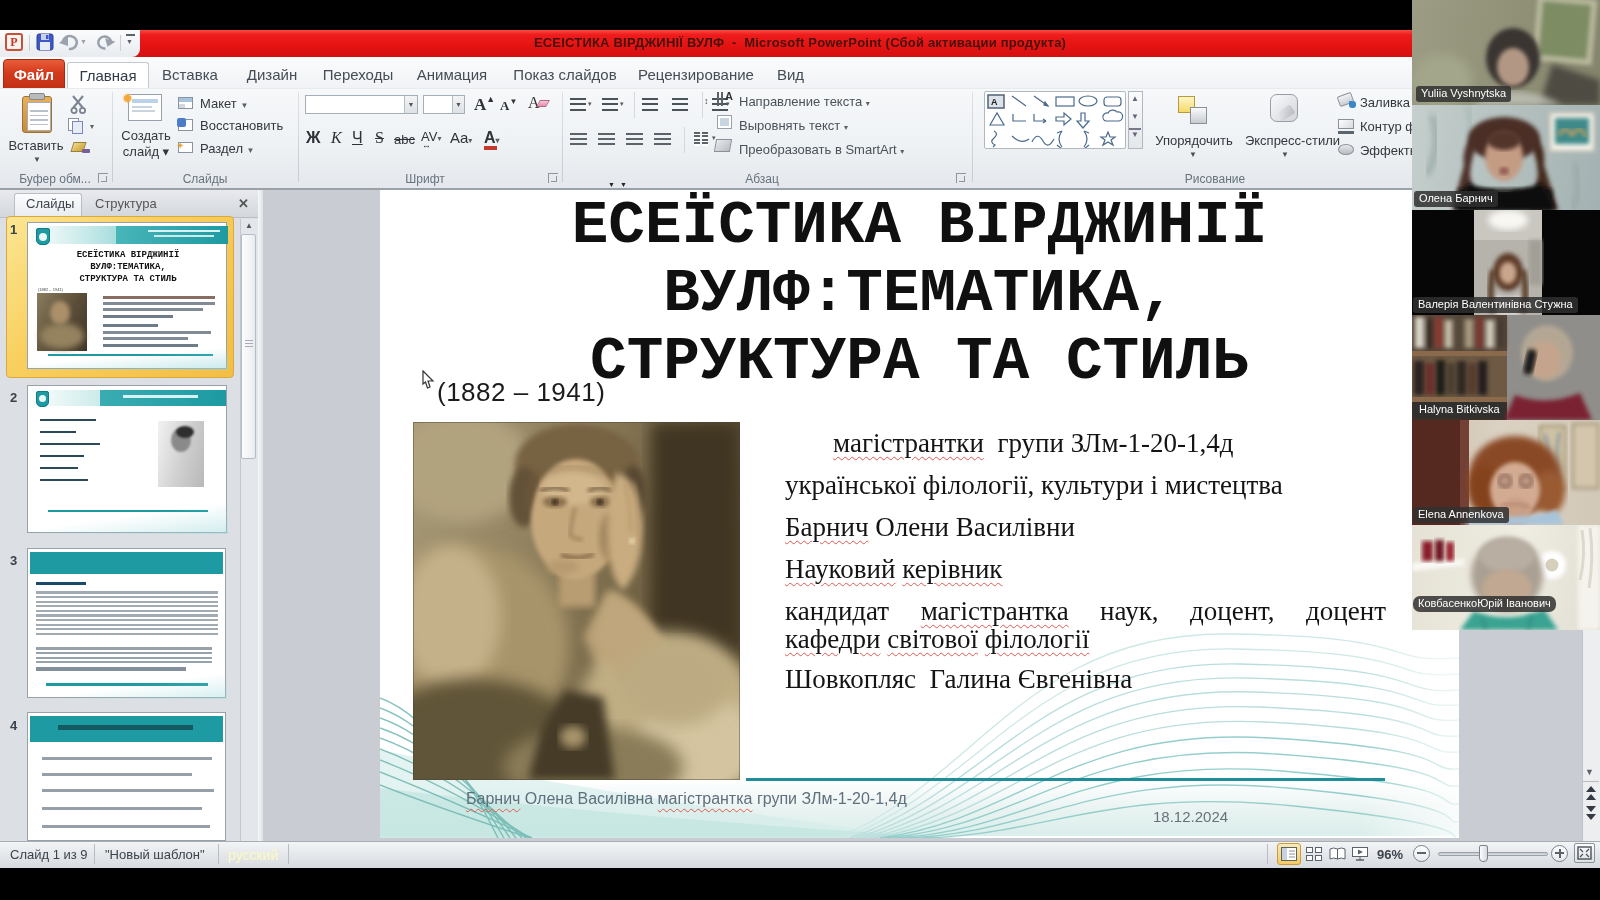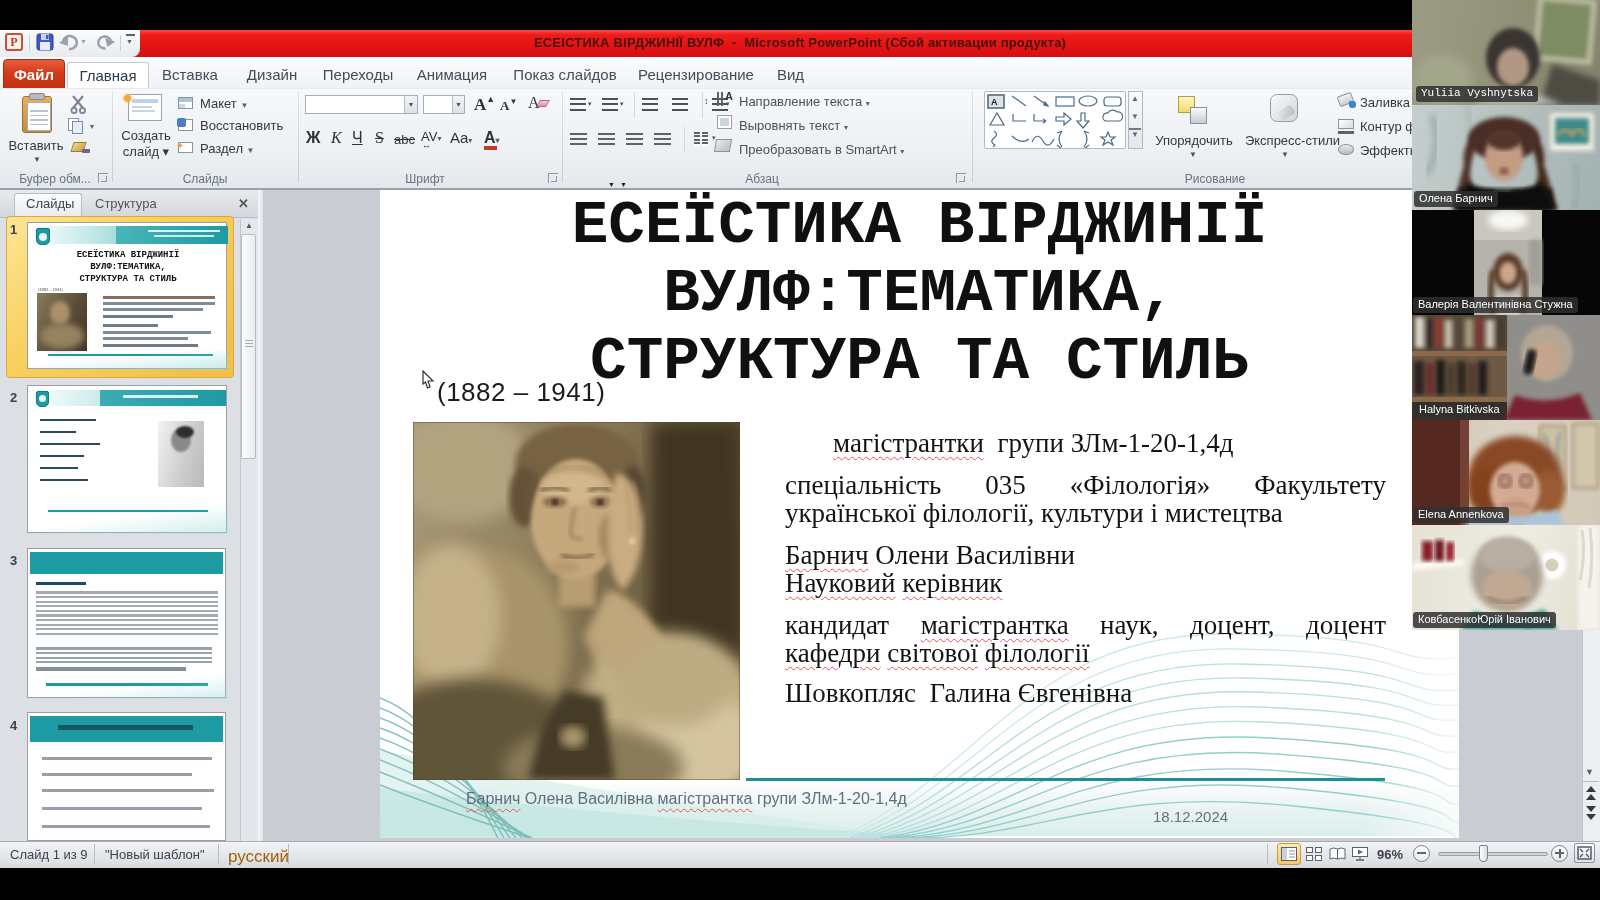--- a/index.html
+++ b/index.html
@@ -446,36 +446,35 @@
     <ellipse cx="160" cy="315" rx="13" ry="11" fill="#a8946c" filter="url(#b5)"></ellipse>
     <rect x="0" y="0" width="327" height="358" fill="none" stroke="#4a4234" stroke-opacity="0.45" stroke-width="2"></rect>
   </svg>
   <svg class="abs" width="16" height="20" style="left:420px; top:370px;" viewBox="0 0 16 20">
     <path d="M3,1 L13,11 L8,11 L10,17 L7.5,18 L5.5,12 L3,14 Z" fill="#fff" stroke="#333" stroke-width="1.2"></path>
   </svg>
   <div class="abs" id="slidetitle">ЕСЕЇСТИКА&nbsp;ВІРДЖИНІЇ<br>ВУЛФ:ТЕМАТИКА,<br>СТРУКТУРА&nbsp;ТА&nbsp;СТИЛЬ</div>
   <div class="abs" id="years">(1882 – 1941)</div>
   <div class="abs" id="rtext">
     <p class="tl" style="margin-bottom:14px;margin-left:48px;"><span class="sqg">магістрантки</span>&nbsp; групи ЗЛм-1-20-1,4д</p>
-    <p class="tl" style="text-align:justify; text-align-last:justify;">спеціальність 035 «Філологія» Факультету</p>
     <p class="tl" style="margin-bottom:14px;">української філології, культури і мистецтва</p>
-    <p class="tl" style=""><span class="sqg">Барнич</span> Олени Василівни</p>
+    <p class="tl" style="margin-bottom:14px;"><span class="sqg">Барнич</span> Олени Василівни</p>
     <p class="tl" style="margin-bottom:14px;"><span class="sqg">Науковий</span> <span class="sqg">керівник</span></p>
     <p class="tl" style="text-align:justify; text-align-last:justify;">кандидат <span class="sqg">магістрантка</span> наук, доцент, доцент</p>
     <p class="tl" style="margin-bottom:12px;"><span class="sqg">кафедри</span> <span class="sqg">світової</span> <span class="sqg">філології</span></p>
     <p class="tl">Шовкопляс&nbsp; Галина Євгенівна</p>
   </div>
   <div class="abs" id="tealline"></div>
   <div class="abs" id="caption"><span class="sqg">Барнич</span> Олена Василівна <span class="sqg">магістрантка</span> групи ЗЛм-1-20-1,4д</div>
   <div class="abs" id="dateline">18.12.2024</div>
 
   <div class="abs" id="statusbar"></div>
   <div class="abs" style="left:10px; top:847px; font-size:13px; color:#3c434b;">Слайд 1 из 9</div>
   <div class="abs" style="left:105px; top:847px; font-size:13px; color:#3c434b;">"Новый шаблон"</div>
-  <div class="abs" style="left:228px; top:847px; font-size:17px; color:#a16207;">русский</div>
+  <div class="abs" style="left:228px; top:847px; font-size:14px; color:#fef9c3;">русский</div>
   <div class="abs" style="left:94px; top:844px; width:1px; height:20px; background:#b8bdc3;"></div>
   <div class="abs" style="left:218px; top:844px; width:1px; height:20px; background:#b8bdc3;"></div>
   <div class="abs" style="left:288px; top:844px; width:1px; height:20px; background:#b8bdc3;"></div>
   <div class="abs" style="left:1267px; top:844px; width:1px; height:20px; background:#b8bdc3;"></div>
 
   <div class="abs" style="left:1277px; top:843px; width:24px; height:22px; background:linear-gradient(#fbe9b8,#f6c95f); border:1px solid #c89c3c; border-radius:3px;"></div>
   <svg class="abs" style="left:1281px; top:847px;" width="16" height="14" viewBox="0 0 16 14">
     <rect x="0.5" y="0.5" width="15" height="13" fill="#fff" stroke="#5a626c"></rect>
     <rect x="1" y="1" width="5" height="12" fill="#c8d2dc"></rect>
     <line x1="8" y1="4" x2="14" y2="4" stroke="#8a929c"></line>
@@ -643,21 +642,21 @@
         <circle cx="140" cy="40" r="14" fill="#ffffff" filter="url(#vb2)"></circle>
         <circle cx="140" cy="40" r="6.5" fill="#d4d0bc"></circle>
         <ellipse cx="95" cy="50" rx="36" ry="37" fill="#aaa093" filter="url(#vb3)"></ellipse>
         <ellipse cx="95" cy="30" rx="28" ry="17" fill="#b8aea2" filter="url(#vb2)"></ellipse>
         <ellipse cx="95" cy="64" rx="25" ry="20" fill="#c0a892" filter="url(#vb2)"></ellipse>
         <path d="M75,72 Q95,84 115,72" stroke="#8a7664" stroke-width="3" fill="none" filter="url(#vb2)"></path>
         <path d="M48,105 L62,86 Q95,99 132,84 L146,105 Z" fill="#3aa392" filter="url(#vb2)"></path>
         <path d="M70,92 L74,105 M120,90 L116,105" stroke="#2e8a7c" stroke-width="2" filter="url(#vb2)"></path>
       </svg>
     </div>
-    <div class="vlabel" style="left:4px; top:86px;font-family:Liberation Mono, monospace;">Yuliia Vyshnytska</div>
+    <div class="vlabel" style="left:4px; top:86px;">Yuliia Vyshnytska</div>
     <div class="vlabel" style="left:2px; top:191px;">Олена Барнич</div>
     <div class="vlabel" style="left:1px; top:297px;">Валерія Валентинівна Стужна</div>
     <div class="vlabel" style="left:2px; top:402px;">Halyna Bitkivska</div>
     <div class="vlabel" style="left:1px; top:507px;">Elena Annenkova</div>
-    <div class="vlabel" style="left:1px; top:612px;">КовбасенкоЮрій Іванович</div>
+    <div class="vlabel" style="left:1px; top:596px;border-radius:7px;">КовбасенкоЮрій Іванович</div>
   </div>
 
 </div>
 
 </body></html>

